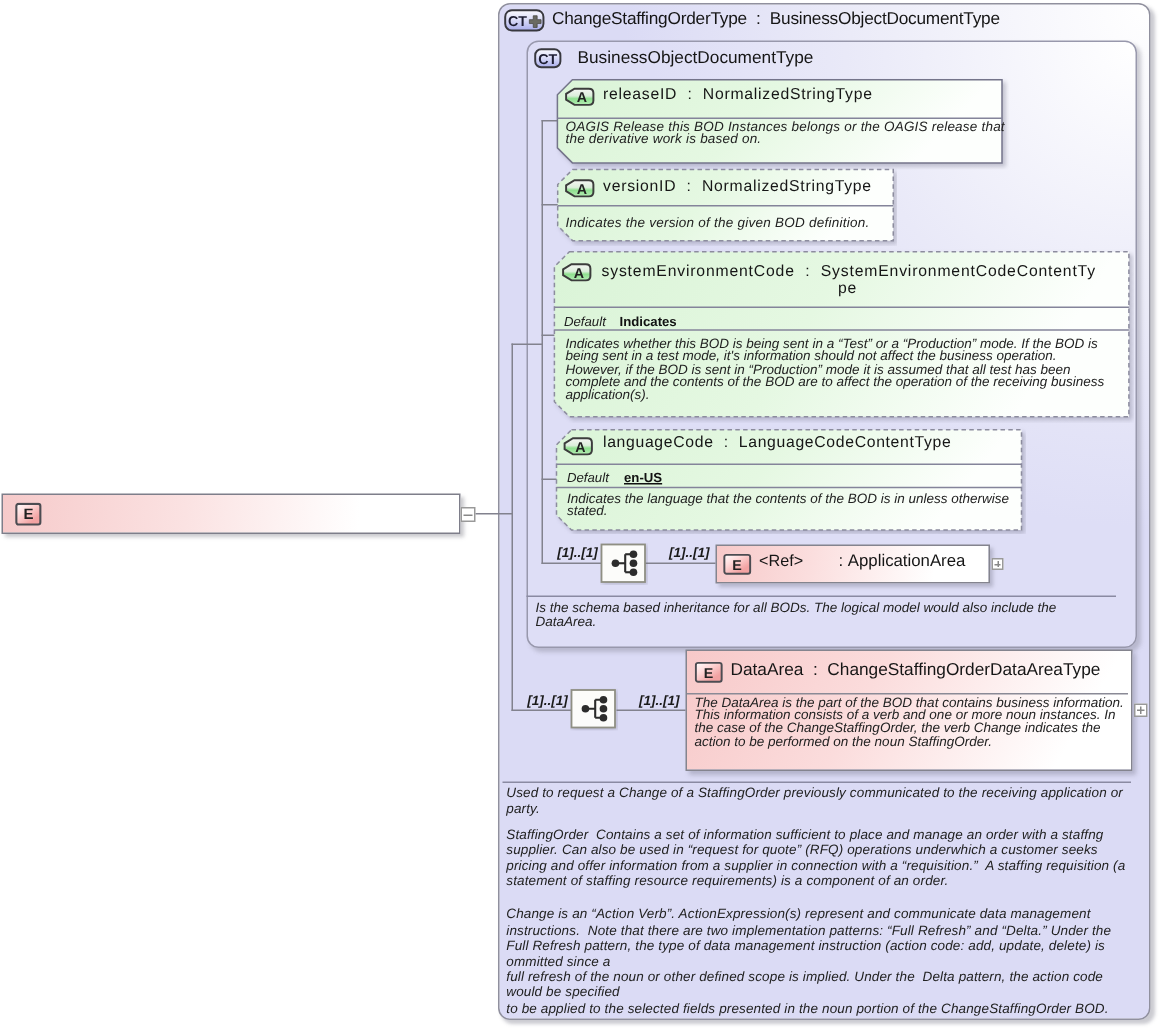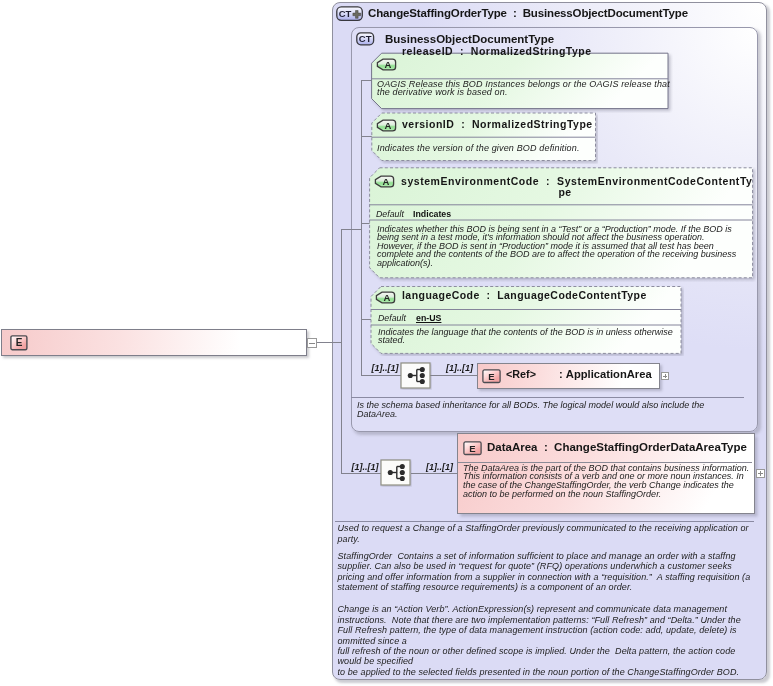--- a/index.html
+++ b/index.html
@@ -1,20 +1,20 @@
 <!DOCTYPE html>
 <html><head>
 <meta charset="utf-8">
 <style>
   html,body{margin:0;padding:0;background:#fff;}
   #root{position:relative;width:773px;height:686px;font-family:"Liberation Sans",sans-serif;overflow:hidden;background:#fff;}
   .abs{position:absolute;}
   .hline{position:absolute;height:1px;background:#82828e;}
   .vline{position:absolute;width:1px;background:#82828e;}
-  .ttl{font-weight:bold;color:#161616;white-space:nowrap;}
+  .ttl{font-weight:normal;color:#161616;white-space:nowrap;}
   .doc{font-style:italic;color:#222;white-space:nowrap;}
   .card{font-weight:bold;font-style:italic;font-size:9px;color:#1a1a1a;white-space:nowrap;}
   .pm{position:absolute;background:#fff;border:1px solid #999;}
   .pm:before{content:"";position:absolute;left:1px;right:1px;top:50%;height:1px;background:#888;}
   .pm.plus:after{content:"";position:absolute;top:1px;bottom:1px;left:50%;width:1px;background:#888;}
 </style>
 </head>
 <body>
 <div id="root">
 
@@ -76,21 +76,21 @@
         <linearGradient id="abg" x1="0" y1="0" x2="0" y2="1">
       <stop offset="0" stop-color="#f6f6f4"></stop>
           <stop offset="0.45" stop-color="#dceedb"></stop>
           <stop offset="0.62" stop-color="#8fe08f"></stop>
           <stop offset="1" stop-color="#b4ecb4"></stop>
         </linearGradient>
       </defs>
     <path d="M7 1.1 H16.5 Q19.6 1.1 19.6 4 V9 Q19.6 11.9 16.5 11.9 H7 L1.4 8.4 V4.6 Z" fill="url(#abg)" stroke="#3c3c3c" stroke-width="1.3"></path>
     <text x="12" y="10.3" text-anchor="middle" font-size="9.5" font-weight="bold" fill="#222" font-family="Liberation Sans">A</text>
   </svg>
-  <div class="abs ttl" style="left:402px;top:45px;font-size:10.5px;letter-spacing:0.5px;">releaseID&nbsp;&nbsp;:&nbsp;&nbsp;NormalizedStringType</div>
+  <div class="abs ttl" style="left:402px;top:57px;font-size:10.5px;letter-spacing:0.5px;">releaseID&nbsp;&nbsp;:&nbsp;&nbsp;NormalizedStringType</div>
   <div class="abs doc" style="left:377px;top:79.5px;font-size:9px;line-height:8.8px;letter-spacing:0.14px;">OAGIS Release this BOD Instances belongs or the OAGIS release that<br>the derivative work is based on.</div>
 
   <svg class="abs" style="left:370px;top:111px;" width="228" height="53" viewBox="0 0 228 53">
     <polygon points="11.8,2 225.5,2 225.5,49.5 11.8,49.5 1.8,39.5 1.8,12" fill="url(#agr)" stroke="#8c8c9e" stroke-width="1" stroke-dasharray="3 2.2" style="filter:drop-shadow(2px 2px 1.5px rgba(120,120,140,.4));"></polygon>
     <line x1="1.8" y1="26.2" x2="225.5" y2="26.2" stroke="#84849a" stroke-width="1"></line>
   </svg>
   <svg class="abs" style="left:375.5px;top:118.5px;" width="21" height="14" viewBox="0 0 21 14">
     <path d="M7 1.1 H16.5 Q19.6 1.1 19.6 4 V9 Q19.6 11.9 16.5 11.9 H7 L1.4 8.4 V4.6 Z" fill="url(#abg)" stroke="#3c3c3c" stroke-width="1.3"></path>
     <text x="12" y="10.3" text-anchor="middle" font-size="9.5" font-weight="bold" fill="#222" font-family="Liberation Sans">A</text>
   </svg>

